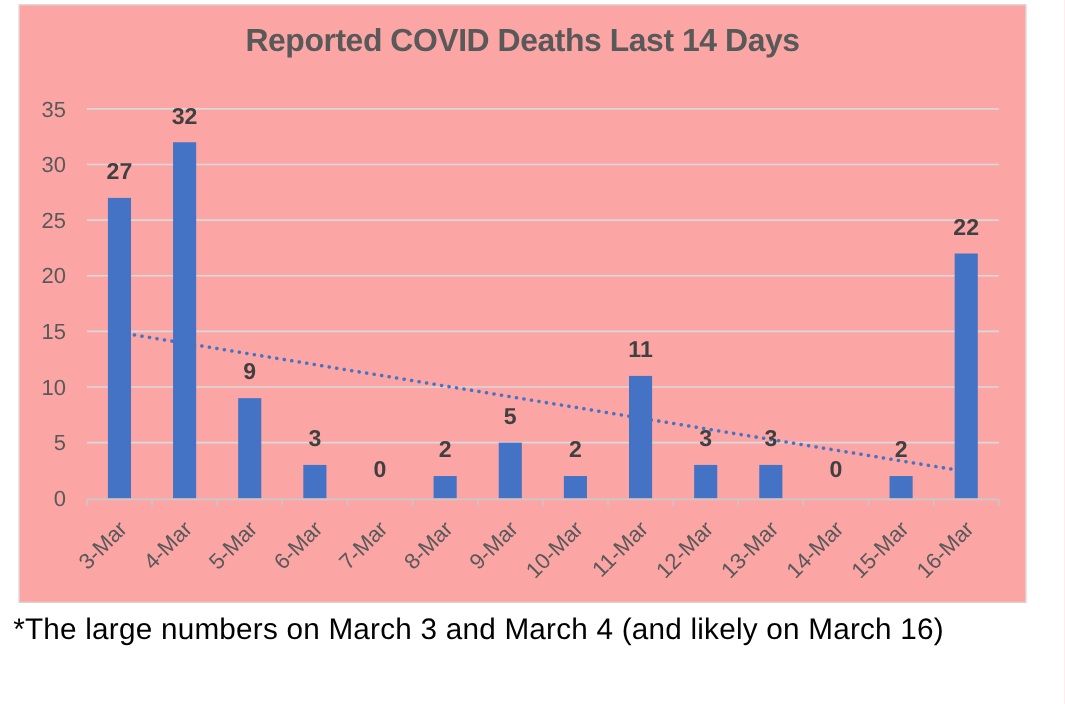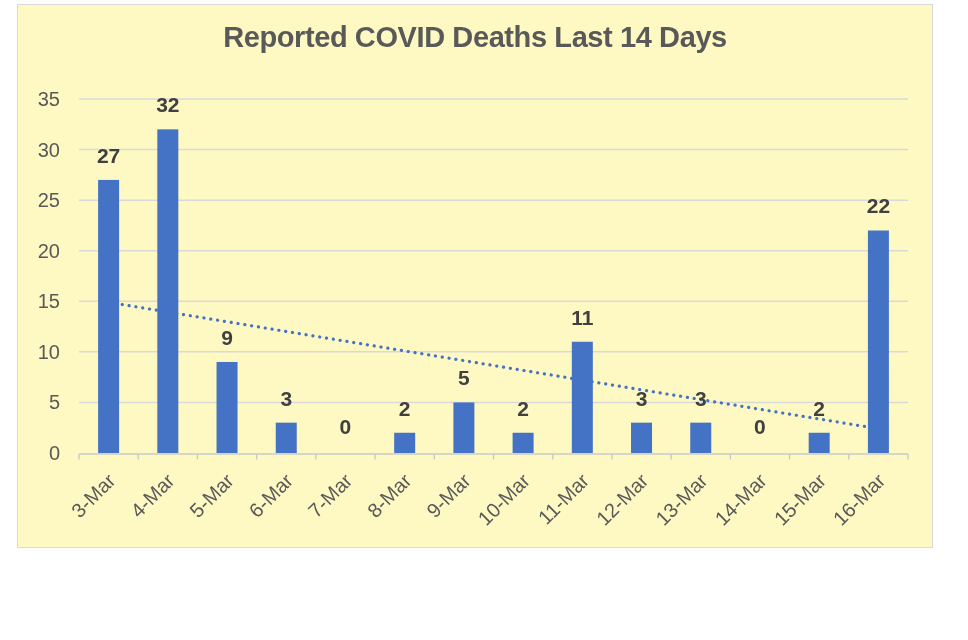--- a/index.html
+++ b/index.html
@@ -2,21 +2,21 @@
 <html><head>
 <meta charset="utf-8">
 <style>
   html,body{margin:0;padding:0;}
   body{
     width:968px;height:640px;position:relative;background:#ffffff;
     font-family:"Liberation Sans",sans-serif;overflow:hidden;
   }
   .chart-box{
     position:absolute;left:17px;top:4px;width:914px;height:542px;
-    border:1px solid #D9D9D9;background:#fef9c3;box-sizing:content-box;
+    border:1px solid #D9D9D9;background:#fca5a5;box-sizing:content-box;
   }
   .chart-title{
     position:absolute;left:0;top:16px;width:100%;text-align:center;
     font-size:29px;font-weight:700;color:#595959;letter-spacing:-0.4px;
   }
   svg.plot{position:absolute;left:0;top:0;width:914px;height:542px;}
   svg.plot text{font-family:"Liberation Sans",sans-serif;}
   .footnote{
     position:absolute;left:12px;top:555px;color:#000000;
     font-size:27px;line-height:34px;letter-spacing:0.2px;white-space:nowrap;
@@ -97,13 +97,14 @@
       <text x="564.3214285714286" y="319.74285714285713" text-anchor="middle" fill="#404040" font-size="21px" font-weight="bold">11</text>
       <text x="623.5357142857143" y="400.65714285714284" text-anchor="middle" fill="#404040" font-size="21px" font-weight="bold">3</text>
       <text x="682.75" y="400.65714285714284" text-anchor="middle" fill="#404040" font-size="21px" font-weight="bold">3</text>
       <text x="741.9642857142858" y="429" text-anchor="middle" fill="#404040" font-size="21px" font-weight="bold">0</text>
       <text x="801.1785714285714" y="410.7714285714286" text-anchor="middle" fill="#404040" font-size="21px" font-weight="bold">2</text>
       <text x="860.3928571428571" y="208.4857142857143" text-anchor="middle" fill="#404040" font-size="21px" font-weight="bold">22</text>
     </svg>
 </div>
 
 <div class="footnote">
+  <div>*The large numbers on March 3 and March 4 (and likely on March 16)</div>
 </div>
 
 </body></html>

